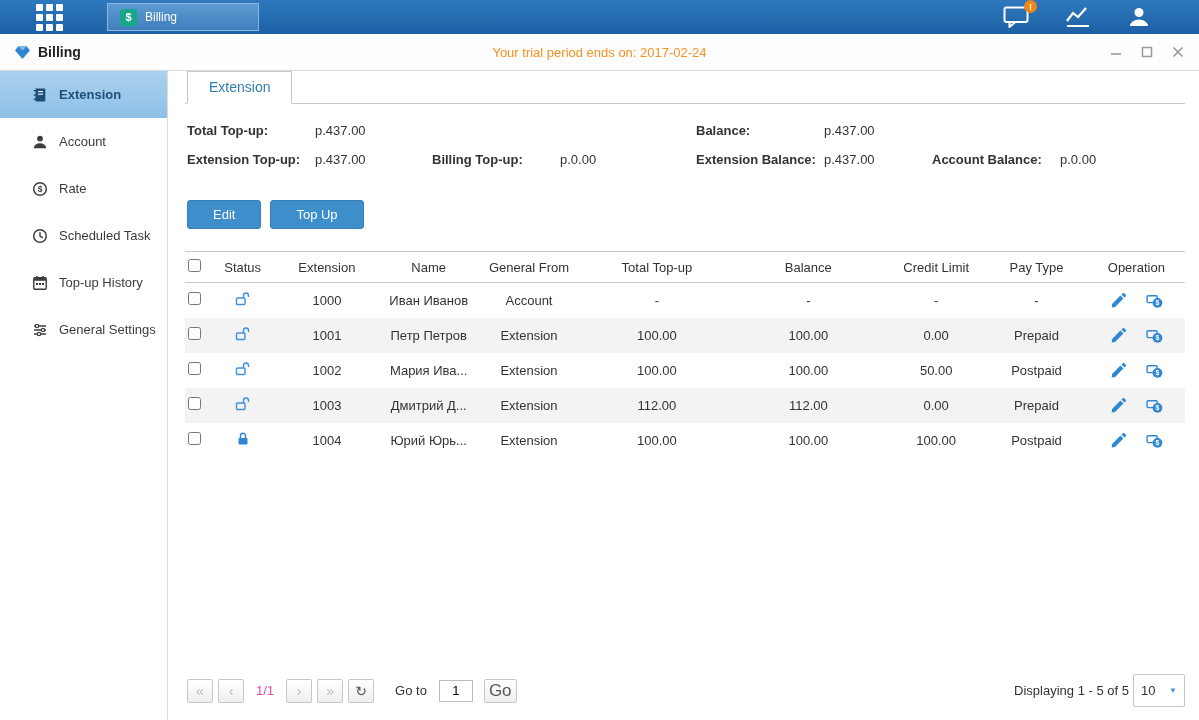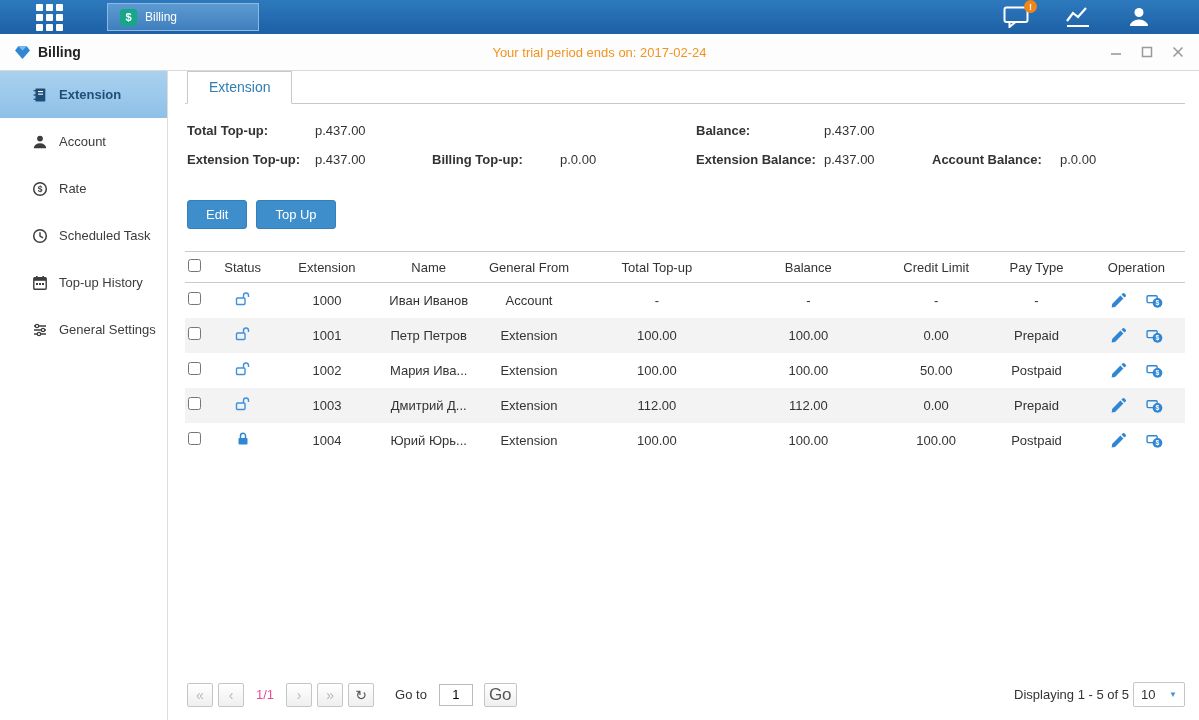--- a/index.html
+++ b/index.html
@@ -41,21 +41,21 @@
   
   .summary{padding:19px 0 0 2px;flex:0 0 auto}
   .summary-row{display:grid;grid-template-columns:245px 264px 236px 1fr;margin-bottom:14px}
   .sum-cell{display:flex;align-items:center}
   .sum-cell.c3{grid-column:3}
   .sum-label{font-weight:bold;width:128px;flex:0 0 auto}
   .sum-value{color:#333}
 
   
   .actions{display:flex;gap:9px;margin-top:19px;flex:0 0 auto;padding-left:2px}
-  .btn{background:#3e8ecb;color:#fff;border:1px solid #3580b8;border-radius:3px;padding:6px 18px;font-size:13px;cursor:pointer;font-family:inherit}
+  .btn{background:#3e8ecb;color:#fff;border:1px solid #3580b8;border-radius:3px;padding:6px 25px;font-size:13px;cursor:pointer;font-family:inherit}
 
   
   .ext-table{width:100%;border-collapse:collapse;table-layout:fixed;margin-top:22px;flex:0 0 auto}
   .ext-table th{font-weight:normal;color:#333;height:31px;border-top:1px solid #c9c9c9;border-bottom:1px solid #c9c9c9;text-align:center;font-size:13px}
   .ext-table td{height:35px;text-align:center;font-size:13px;color:#333;overflow:hidden;text-overflow:ellipsis;white-space:nowrap}
   .ext-table tbody tr:nth-child(even){background:#f3f3f3}
   .c-check{text-align:left !important;padding-left:3px}
   .c-check input{width:13px;height:13px;cursor:pointer}
   .lock{display:inline-flex;width:16px;height:16px}
   .lock svg{width:16px;height:16px}
@@ -69,21 +69,21 @@
   
   .pagination{display:flex;align-items:center;padding:10px 0 13px 2px;flex:0 0 auto}
   .pg-left{display:flex;align-items:center;gap:5px}
   .pg-btn{min-width:26px;height:24px;border:1px solid #c6c6c6;border-radius:2px;background:linear-gradient(#fff,#efefef);display:flex;align-items:center;justify-content:center;font-size:14px;color:#b8b8b8;cursor:pointer;padding:0 4px}
   .pg-btn.enabled{color:#555}
   .pg-ind{margin:0 7px;color:#ec4899}
   .goto-label{margin:0 7px 0 16px}
   .goto-input{width:34px;height:22px;border:1px solid #bbb;text-align:center;font-size:13px;font-family:inherit}
   .go-btn{margin-left:6px;font-size:17px;color:#444}
   .pg-right{margin-left:auto;display:flex;align-items:center;gap:4px}
-  .size-select{width:52px;height:25px;border:1px solid #c6c6c6;border-radius:2px;background:#fff;display:flex;align-items:center;justify-content:space-between;padding:0 7px;cursor:pointer}
+  .size-select{width:52px;height:33px;border:1px solid #c6c6c6;border-radius:2px;background:#fff;display:flex;align-items:center;justify-content:space-between;padding:0 7px;cursor:pointer}
   .size-caret{font-size:8px;color:#4a90d9}
 </style>
 </head>
 <body>
 
 <div class="screen">
 
   <header class="topbar">
     <div class="apps-grid">
       <i></i>

